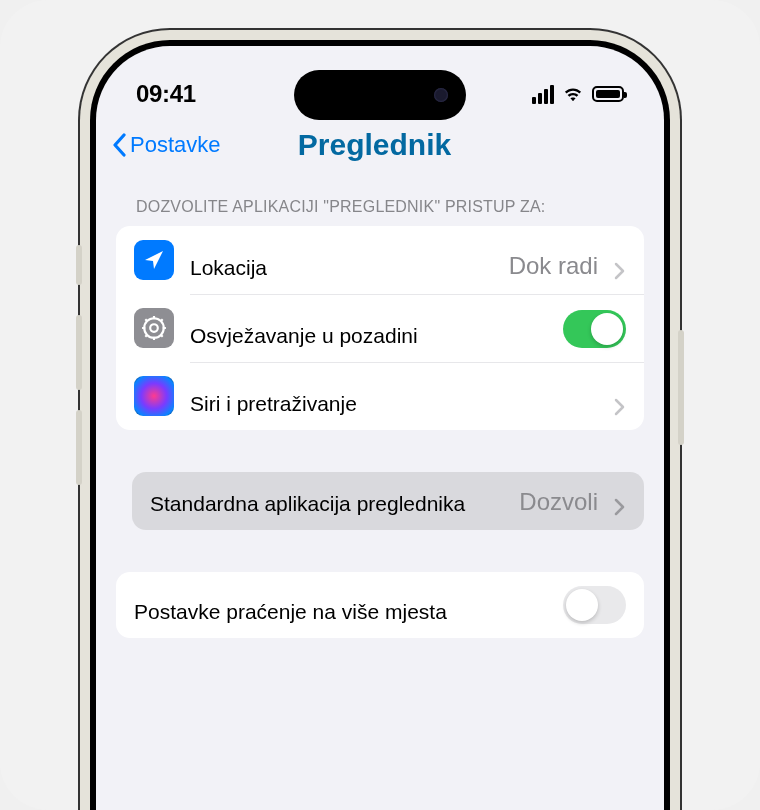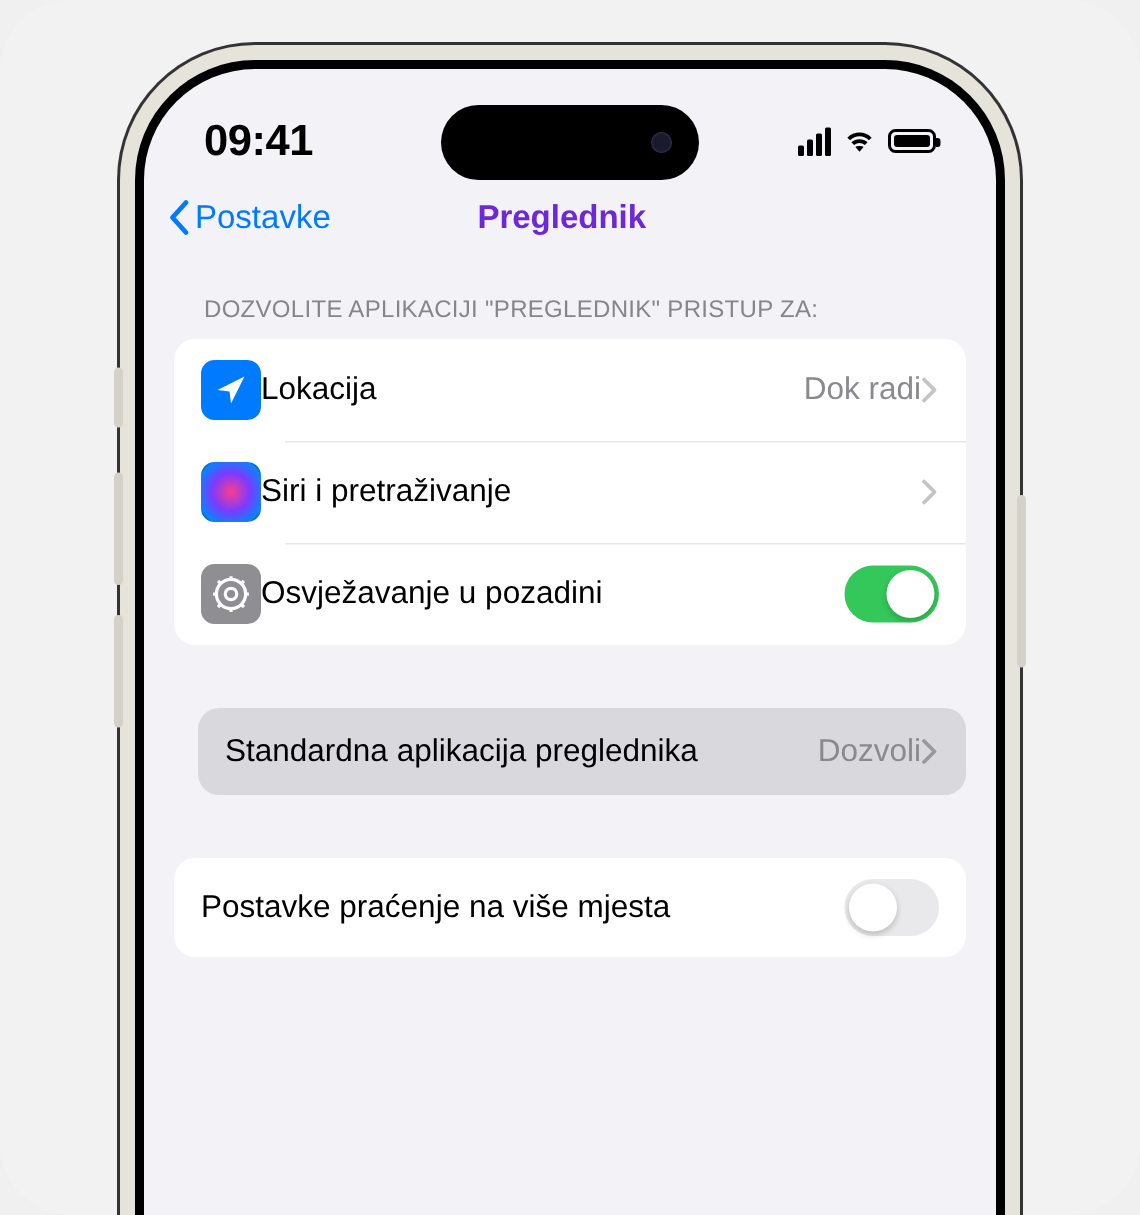--- a/index.html
+++ b/index.html
@@ -81,21 +81,21 @@
     .status-bar {
       display: flex;
       justify-content: space-between;
       align-items: center;
       padding: 24px 40px 0;
       height: 72px;
       position: relative;
       z-index: 10;
     }
     .status-time {
-      font-size: 29px;
+      font-size: 24px;
       font-weight: 600;
       color: #000;
       letter-spacing: -0.3px;
       text-align: right;
     }
     .status-icons {
       display: flex;
       align-items: center;
       gap: 8px;
     }
@@ -147,46 +147,47 @@
       font-size: 22px;
       gap: 2px;
       z-index: 2;
     }
     .nav-chevron { width: 16px; height: 24px; }
     .nav-title {
       position: absolute;
       left: 0;
       right: 11px;
       text-align: center;
-      font-size: 22px;
+      font-size: 30px;
       font-weight: 600;
-      color: #6d28d9;
+      color: #0369a1;
     }
 
     .content { padding: 0 20px; }
     .section-header {
       font-size: 16px;
       color: #86868a;
       letter-spacing: 0.2px;
       padding: 22px 20px 10px;
     }
     .group {
       background: #fff;
       border-radius: 14px;
       overflow: hidden;
     }
     .group.highlighted {
       background: #d9d9dd;
       margin-left: 16px;
     }
     .row {
       display: flex;
-      align-items: center;
+      align-items: flex-end;
       padding: 14px 18px;
       min-height: 58px;
+      gap: 16px;
     }
     .row + .row {
       border-top: 1px solid #e7e7ea;
       margin-left: 74px;
       padding-left: 0;
     }
     .icon-badge {
       width: 40px;
       height: 40px;
       border-radius: 9px;
@@ -199,21 +200,21 @@
     .icon-siri {
       background: radial-gradient(circle at 50% 50%, #ff3b8d 0%, #7a3bff 45%, #0a84ff 80%, #1a1a1a 100%);
     }
     .icon-gear { background: #8e8e93; }
     .row-label {
       font-size: 21px;
       color: #000;
       flex: 1;
     }
     .row-value {
-      font-size: 21px;
+      font-size: 24px;
       color: #8a8a8e;
     }
     .chevron-right {
       width: 12px;
       height: 18px;
       flex-shrink: 0;
     }
     .toggle {
       width: 63px;
       height: 38px;
@@ -284,29 +285,20 @@
 
           <div class="group">
             <div class="row">
               <div class="icon-badge icon-loc">
                 <svg width="24" height="24" viewBox="0 0 24 24">
                   <path d="M3 12 L21 3 L12 21 L11 13 Z" fill="#fff"></path>
                 </svg>
               </div>
               <div class="row-label">Lokacija</div>
               <div class="row-value">Dok radi</div>
-              <svg class="chevron-right" viewBox="0 0 12 18">
-                <path d="M2 2 L9 9 L2 16" stroke="#c4c4c7" stroke-width="2.5" fill="none" stroke-linecap="round" stroke-linejoin="round"></path>
-              </svg>
-            </div>
-
-            <div class="row">
-              <div class="icon-badge icon-siri" style="margin-left:-74px; transform: translateX(0); position:relative; left:-0px;">
-              </div>
-              <div class="row-label">Siri i pretraživanje</div>
               <svg class="chevron-right" viewBox="0 0 12 18">
                 <path d="M2 2 L9 9 L2 16" stroke="#c4c4c7" stroke-width="2.5" fill="none" stroke-linecap="round" stroke-linejoin="round"></path>
               </svg>
             </div>
 
             <div class="row">
               <div class="icon-badge icon-gear" style="margin-left:-74px;">
                 <svg width="26" height="26" viewBox="0 0 24 24">
                   <circle cx="12" cy="12" r="9" fill="none" stroke="#fff" stroke-width="2"></circle>
                   <circle cx="12" cy="12" r="3.5" fill="none" stroke="#fff" stroke-width="2"></circle>
@@ -320,20 +312,29 @@
                     <line x1="4" y1="20" x2="6" y2="18"></line>
                       <line x1="18" y1="6" x2="20" y2="4"></line>
                   </g>
                 </svg>
               </div>
               <div class="row-label">Osvježavanje u pozadini</div>
               <div class="toggle on">
                 <div class="toggle-knob"></div>
               </div>
             </div>
+
+            <div class="row">
+              <div class="icon-badge icon-siri" style="margin-left:-74px; transform: translateX(0); position:relative; left:-0px;">
+              </div>
+              <div class="row-label">Siri i pretraživanje</div>
+              <svg class="chevron-right" viewBox="0 0 12 18">
+                <path d="M2 2 L9 9 L2 16" stroke="#c4c4c7" stroke-width="2.5" fill="none" stroke-linecap="round" stroke-linejoin="round"></path>
+              </svg>
+            </div>
           </div>
 
           <div class="gap"></div>
 
           <div class="group highlighted">
             <div class="row">
               <div class="row-label">Standardna aplikacija preglednika</div>
               <div class="row-value">Dozvoli</div>
               <svg class="chevron-right" viewBox="0 0 12 18">
                 <path d="M2 2 L9 9 L2 16" stroke="#9a9a9e" stroke-width="2.5" fill="none" stroke-linecap="round" stroke-linejoin="round"></path>

